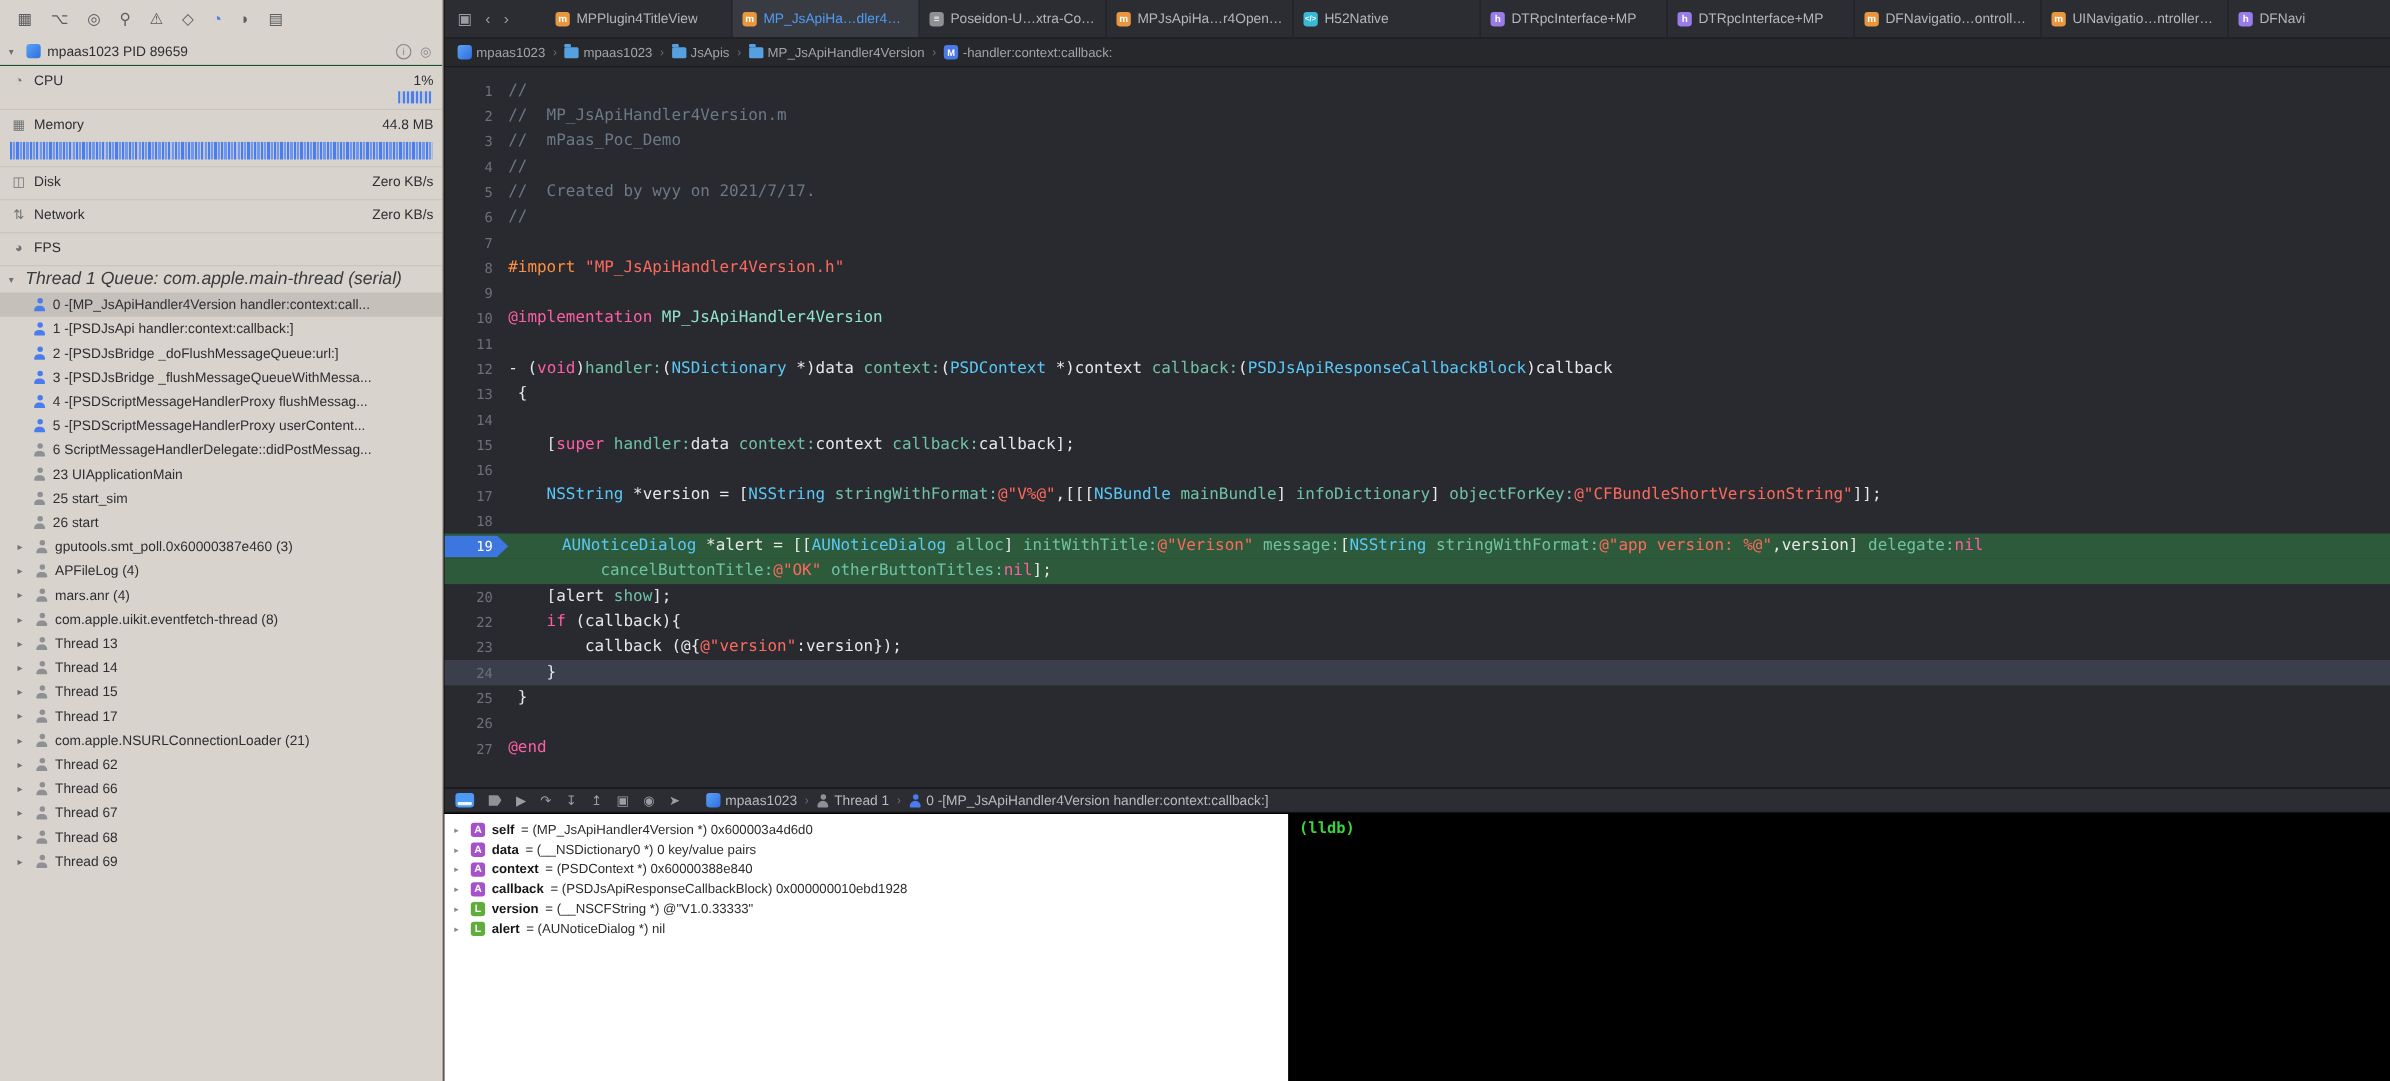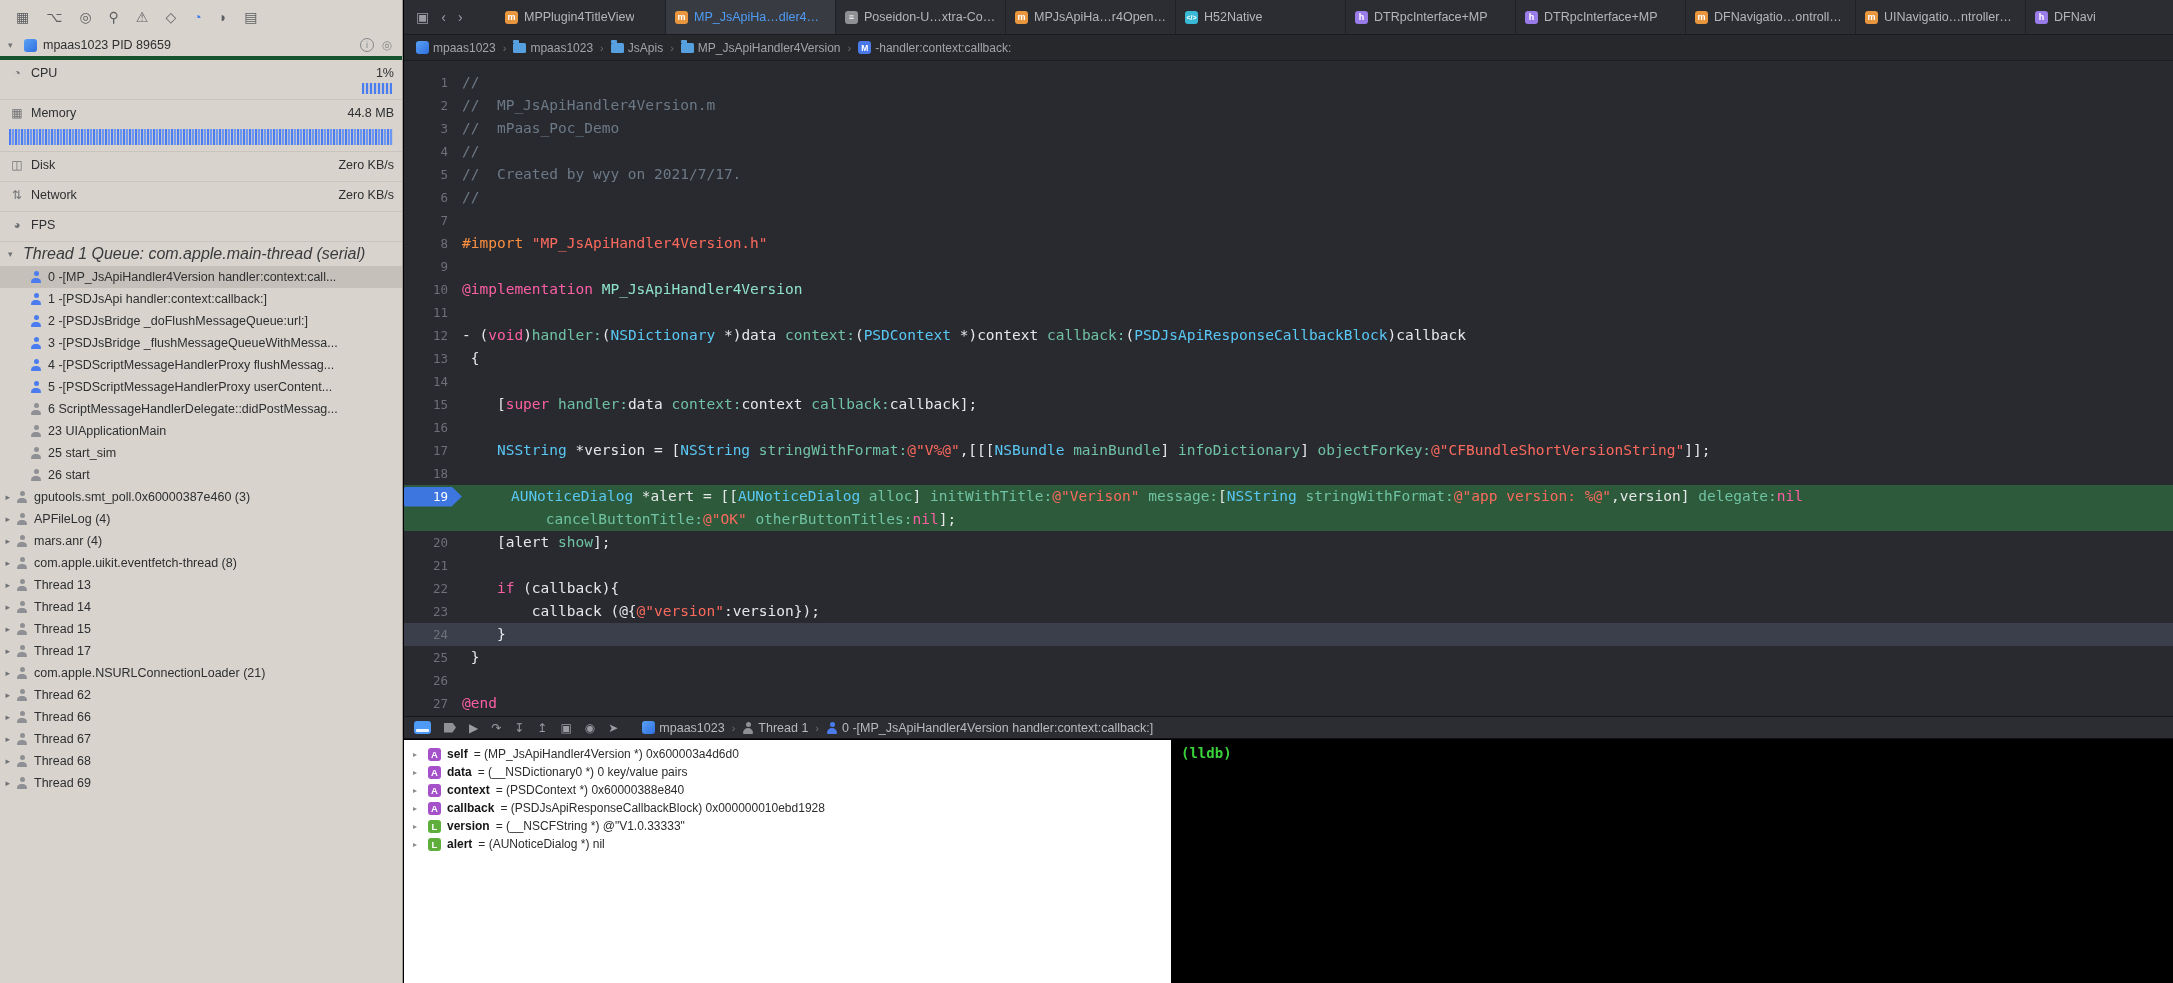--- a/index.html
+++ b/index.html
@@ -5,21 +5,21 @@
   * { margin:0; padding:0; box-sizing:border-box; }
   html,body { width:2173px; height:983px; overflow:hidden; background:#000;
     font-family:"Liberation Sans", sans-serif; }
   .spacer{flex:1;}
 
   
   .sidebar{position:absolute;left:0;top:0;width:403px;height:983px;background:#d8d3cc;border-right:1px solid #9f9a94;overflow:hidden;}
   .nav-icons{height:34px;display:flex;align-items:center;gap:17px;padding:0 16px;}
   .nav-icon{font-size:14px;color:#5c5e62;cursor:default;}
   .nav-icon.active{color:#3f7de8;}
-  .process-row{height:26px;display:flex;align-items:center;gap:6px;padding:0 8px;border-bottom:4px solid #14532d;}
+  .process-row{height:26px;display:flex;align-items:center;gap:6px;padding:0 8px;border-bottom:1px solid #14532d;}
   .chev{font-size:9px;color:#6f7174;width:10px;flex:none;}
   .chev.down::before{content:"▾";}
   .chev.right::before{content:"▸";}
   .app-icon{width:13px;height:13px;border-radius:3px;background:linear-gradient(135deg,#5ba2f5,#2f6fe0);flex:none;display:inline-block;}
   .process-label{font-size:12.5px;color:#2e2f32;}
   .circ{width:14px;height:14px;border:1.5px solid #85878b;border-radius:50%;color:#85878b;font-size:9px;display:inline-flex;align-items:center;justify-content:center;flex:none;}
   .g-row{position:relative;display:flex;align-items:flex-start;gap:7px;padding:6px 8px 0 10px;border-bottom:1px solid #c9c4bd;}
   .g-row .g-icon{font-size:12px;color:#707276;width:14px;text-align:center;}
   .g-label{font-size:12.5px;color:#2e2f32;}
   .g-value{font-size:12.5px;color:#2e2f32;margin-left:auto;}
@@ -28,21 +28,21 @@
   .g-small{height:30px;}
   .cpu-spark{position:absolute;right:10px;bottom:5px;width:30px;height:11px;
     background:repeating-linear-gradient(90deg,#4a7df0 0 2px,rgba(74,125,240,.15) 2px 4px);}
   .mem-bar{position:absolute;left:9px;right:9px;bottom:6px;height:16px;
     background:repeating-linear-gradient(90deg,#4a7df0 0 2px,rgba(74,125,240,.2) 2px 3px,#6d97f3 3px 5px,rgba(74,125,240,.12) 5px 6px);}
   .thread-header{height:24px;display:flex;align-items:center;gap:5px;padding:0 8px;}
   .thread-header .label{font-size:16px;color:#3a3b3e;white-space:nowrap;overflow:hidden;text-overflow:ellipsis;font-style:italic;}
   .srow{height:22px;display:flex;align-items:center;gap:6px;font-size:12.5px;color:#2e2f32;white-space:nowrap;overflow:hidden;}
   .srow.frame{padding-left:30px;}
   .srow.frame.selected{background:#c5c0b9;}
-  .srow.thread{text-align:right;}
+  .srow.thread{padding-left:16px;}
   .srow-label{overflow:hidden;text-overflow:ellipsis;}
   .person{width:12px;height:12px;position:relative;display:inline-block;flex:none;}
   .person::before{content:"";position:absolute;top:0;left:3.5px;width:5px;height:5px;border-radius:50%;background:currentColor;}
   .person::after{content:"";position:absolute;bottom:0;left:1px;width:10px;height:5.5px;border-radius:5px 5px 1px 1px;background:currentColor;}
   .person.blue{color:#4a7cf0;}
   .person.gray{color:#8f9095;}
 
   
   .main{position:absolute;left:404px;top:0;right:0;height:983px;}
   .tabbar{height:35px;background:#2b2d33;display:flex;align-items:stretch;border-bottom:1px solid #1b1c20;overflow:hidden;}
@@ -361,21 +361,20 @@
         <div class="code-row"><span class="ln">12</span><span class="code-text"><span class="tok-p">- (</span><span class="tok-k">void</span><span class="tok-p">)</span><span class="tok-m">handler:</span><span class="tok-p">(</span><span class="tok-t">NSDictionary</span><span class="tok-p"> *)data </span><span class="tok-m">context:</span><span class="tok-p">(</span><span class="tok-t">PSDContext</span><span class="tok-p"> *)context </span><span class="tok-m">callback:</span><span class="tok-p">(</span><span class="tok-t">PSDJsApiResponseCallbackBlock</span><span class="tok-p">)callback</span></span></div>
         <div class="code-row"><span class="ln">13</span><span class="code-text"><span class="tok-p"> {</span></span></div>
         <div class="code-row"><span class="ln">14</span><span class="code-text"></span></div>
         <div class="code-row"><span class="ln">15</span><span class="code-text"><span class="tok-p">    [</span><span class="tok-k">super</span><span class="tok-p"> </span><span class="tok-m">handler:</span><span class="tok-p">data </span><span class="tok-m">context:</span><span class="tok-p">context </span><span class="tok-m">callback:</span><span class="tok-p">callback];</span></span></div>
         <div class="code-row"><span class="ln">16</span><span class="code-text"></span></div>
         <div class="code-row"><span class="ln">17</span><span class="code-text"><span class="tok-p">    </span><span class="tok-t">NSString</span><span class="tok-p"> *version = [</span><span class="tok-t">NSString</span><span class="tok-p"> </span><span class="tok-m">stringWithFormat:</span><span class="tok-s">@"V%@"</span><span class="tok-p">,[[[</span><span class="tok-t">NSBundle</span><span class="tok-p"> </span><span class="tok-m">mainBundle</span><span class="tok-p">] </span><span class="tok-m">infoDictionary</span><span class="tok-p">] </span><span class="tok-m">objectForKey:</span><span class="tok-s">@"CFBundleShortVersionString"</span><span class="tok-p">]];</span></span></div>
         <div class="code-row"><span class="ln">18</span><span class="code-text"></span></div>
         <div class="code-row hl-bp"><span class="ln bp">19</span><span class="code-text"><span class="tok-p">    </span><span class="tok-t">AUNoticeDialog</span><span class="tok-p"> *alert = [[</span><span class="tok-t">AUNoticeDialog</span><span class="tok-p"> </span><span class="tok-m">alloc</span><span class="tok-p">] </span><span class="tok-m">initWithTitle:</span><span class="tok-s">@"Verison"</span><span class="tok-p"> </span><span class="tok-m">message:</span><span class="tok-p">[</span><span class="tok-t">NSString</span><span class="tok-p"> </span><span class="tok-m">stringWithFormat:</span><span class="tok-s">@"app version: %@"</span><span class="tok-p">,version] </span><span class="tok-m">delegate:</span><span class="tok-k">nil</span></span></div>
         <div class="code-row hl-bp"><span class="ln"></span><span class="code-text"><span class="tok-p">        </span><span class="tok-m">cancelButtonTitle:</span><span class="tok-s">@"OK"</span><span class="tok-p"> </span><span class="tok-m">otherButtonTitles:</span><span class="tok-k">nil</span><span class="tok-p">];</span></span></div>
         <div class="code-row"><span class="ln">20</span><span class="code-text"><span class="tok-p">    [alert </span><span class="tok-m">show</span><span class="tok-p">];</span></span></div>
-        <div class="code-row"><span class="ln">21</span><span class="code-text"></span></div>
         <div class="code-row"><span class="ln">22</span><span class="code-text"><span class="tok-p">    </span><span class="tok-k">if</span><span class="tok-p"> (callback){</span></span></div>
         <div class="code-row"><span class="ln">23</span><span class="code-text"><span class="tok-p">        callback (@{</span><span class="tok-s">@"version"</span><span class="tok-p">:version});</span></span></div>
         <div class="code-row hl-sel"><span class="ln">24</span><span class="code-text"><span class="tok-p">    }</span></span></div>
         <div class="code-row"><span class="ln">25</span><span class="code-text"><span class="tok-p"> }</span></span></div>
         <div class="code-row"><span class="ln">26</span><span class="code-text"></span></div>
         <div class="code-row"><span class="ln">27</span><span class="code-text"><span class="tok-k">@end</span></span></div>
       </div>
   </div>
 
   <div class="debugbar">

